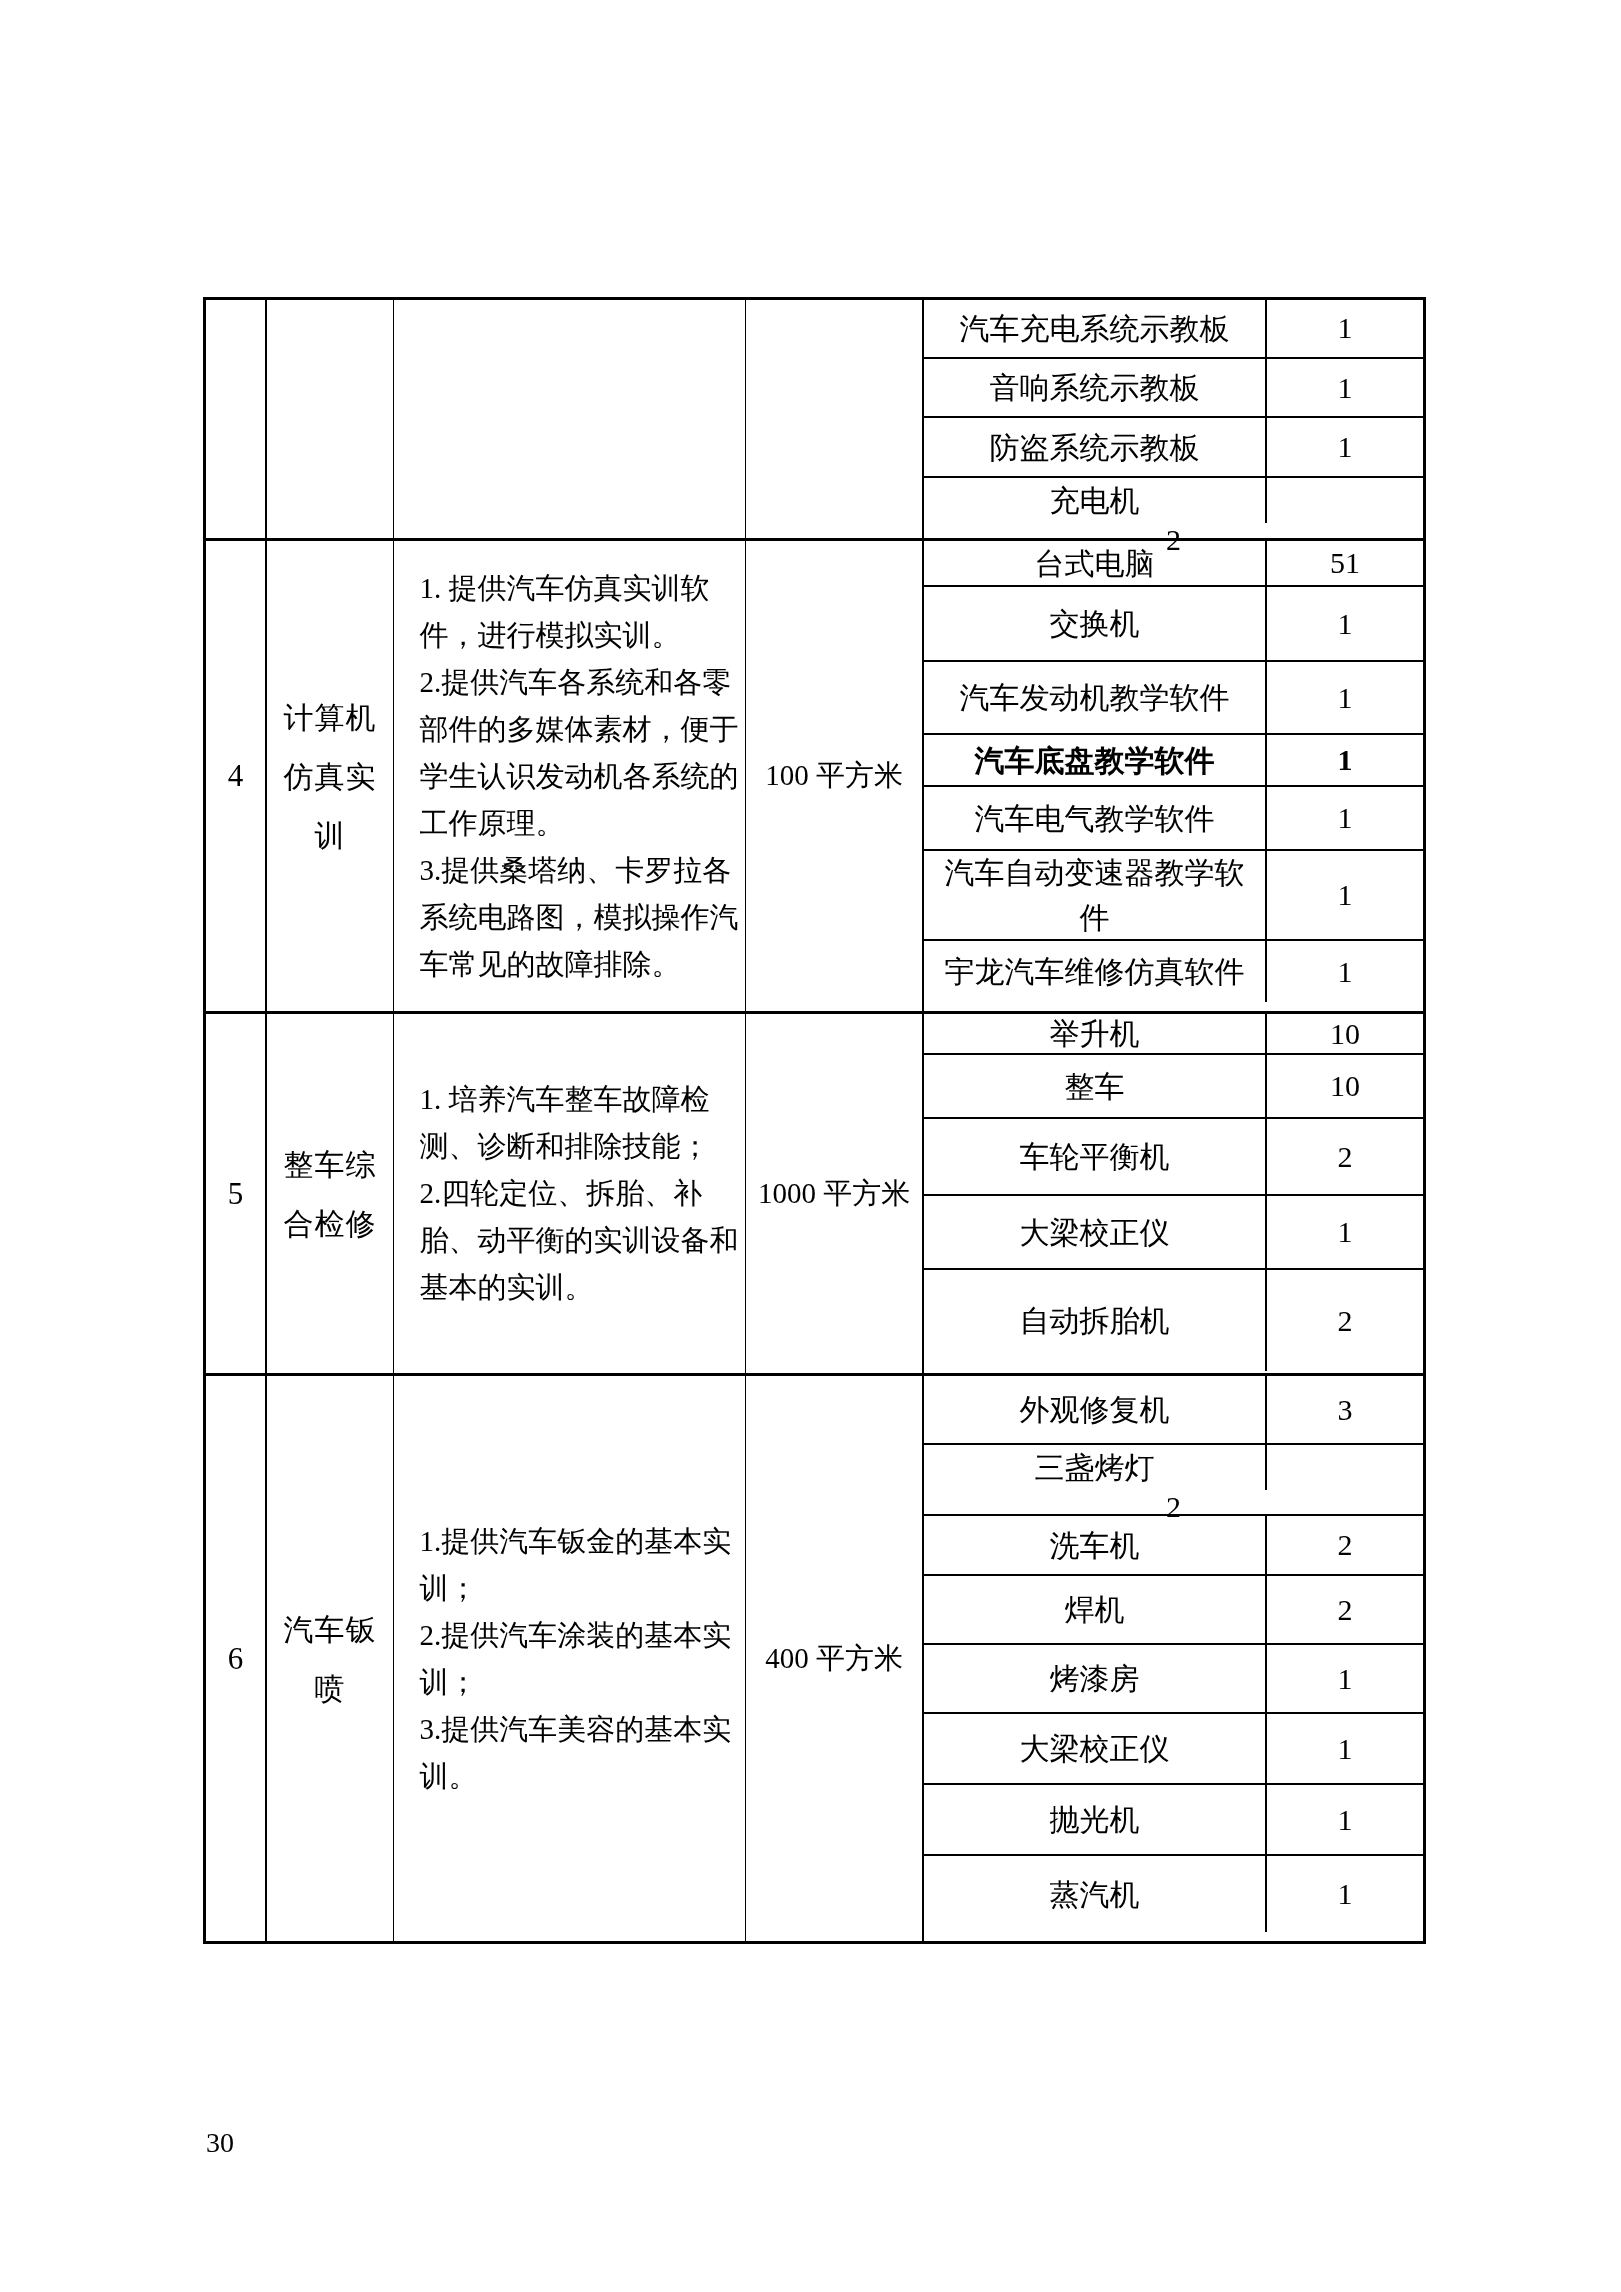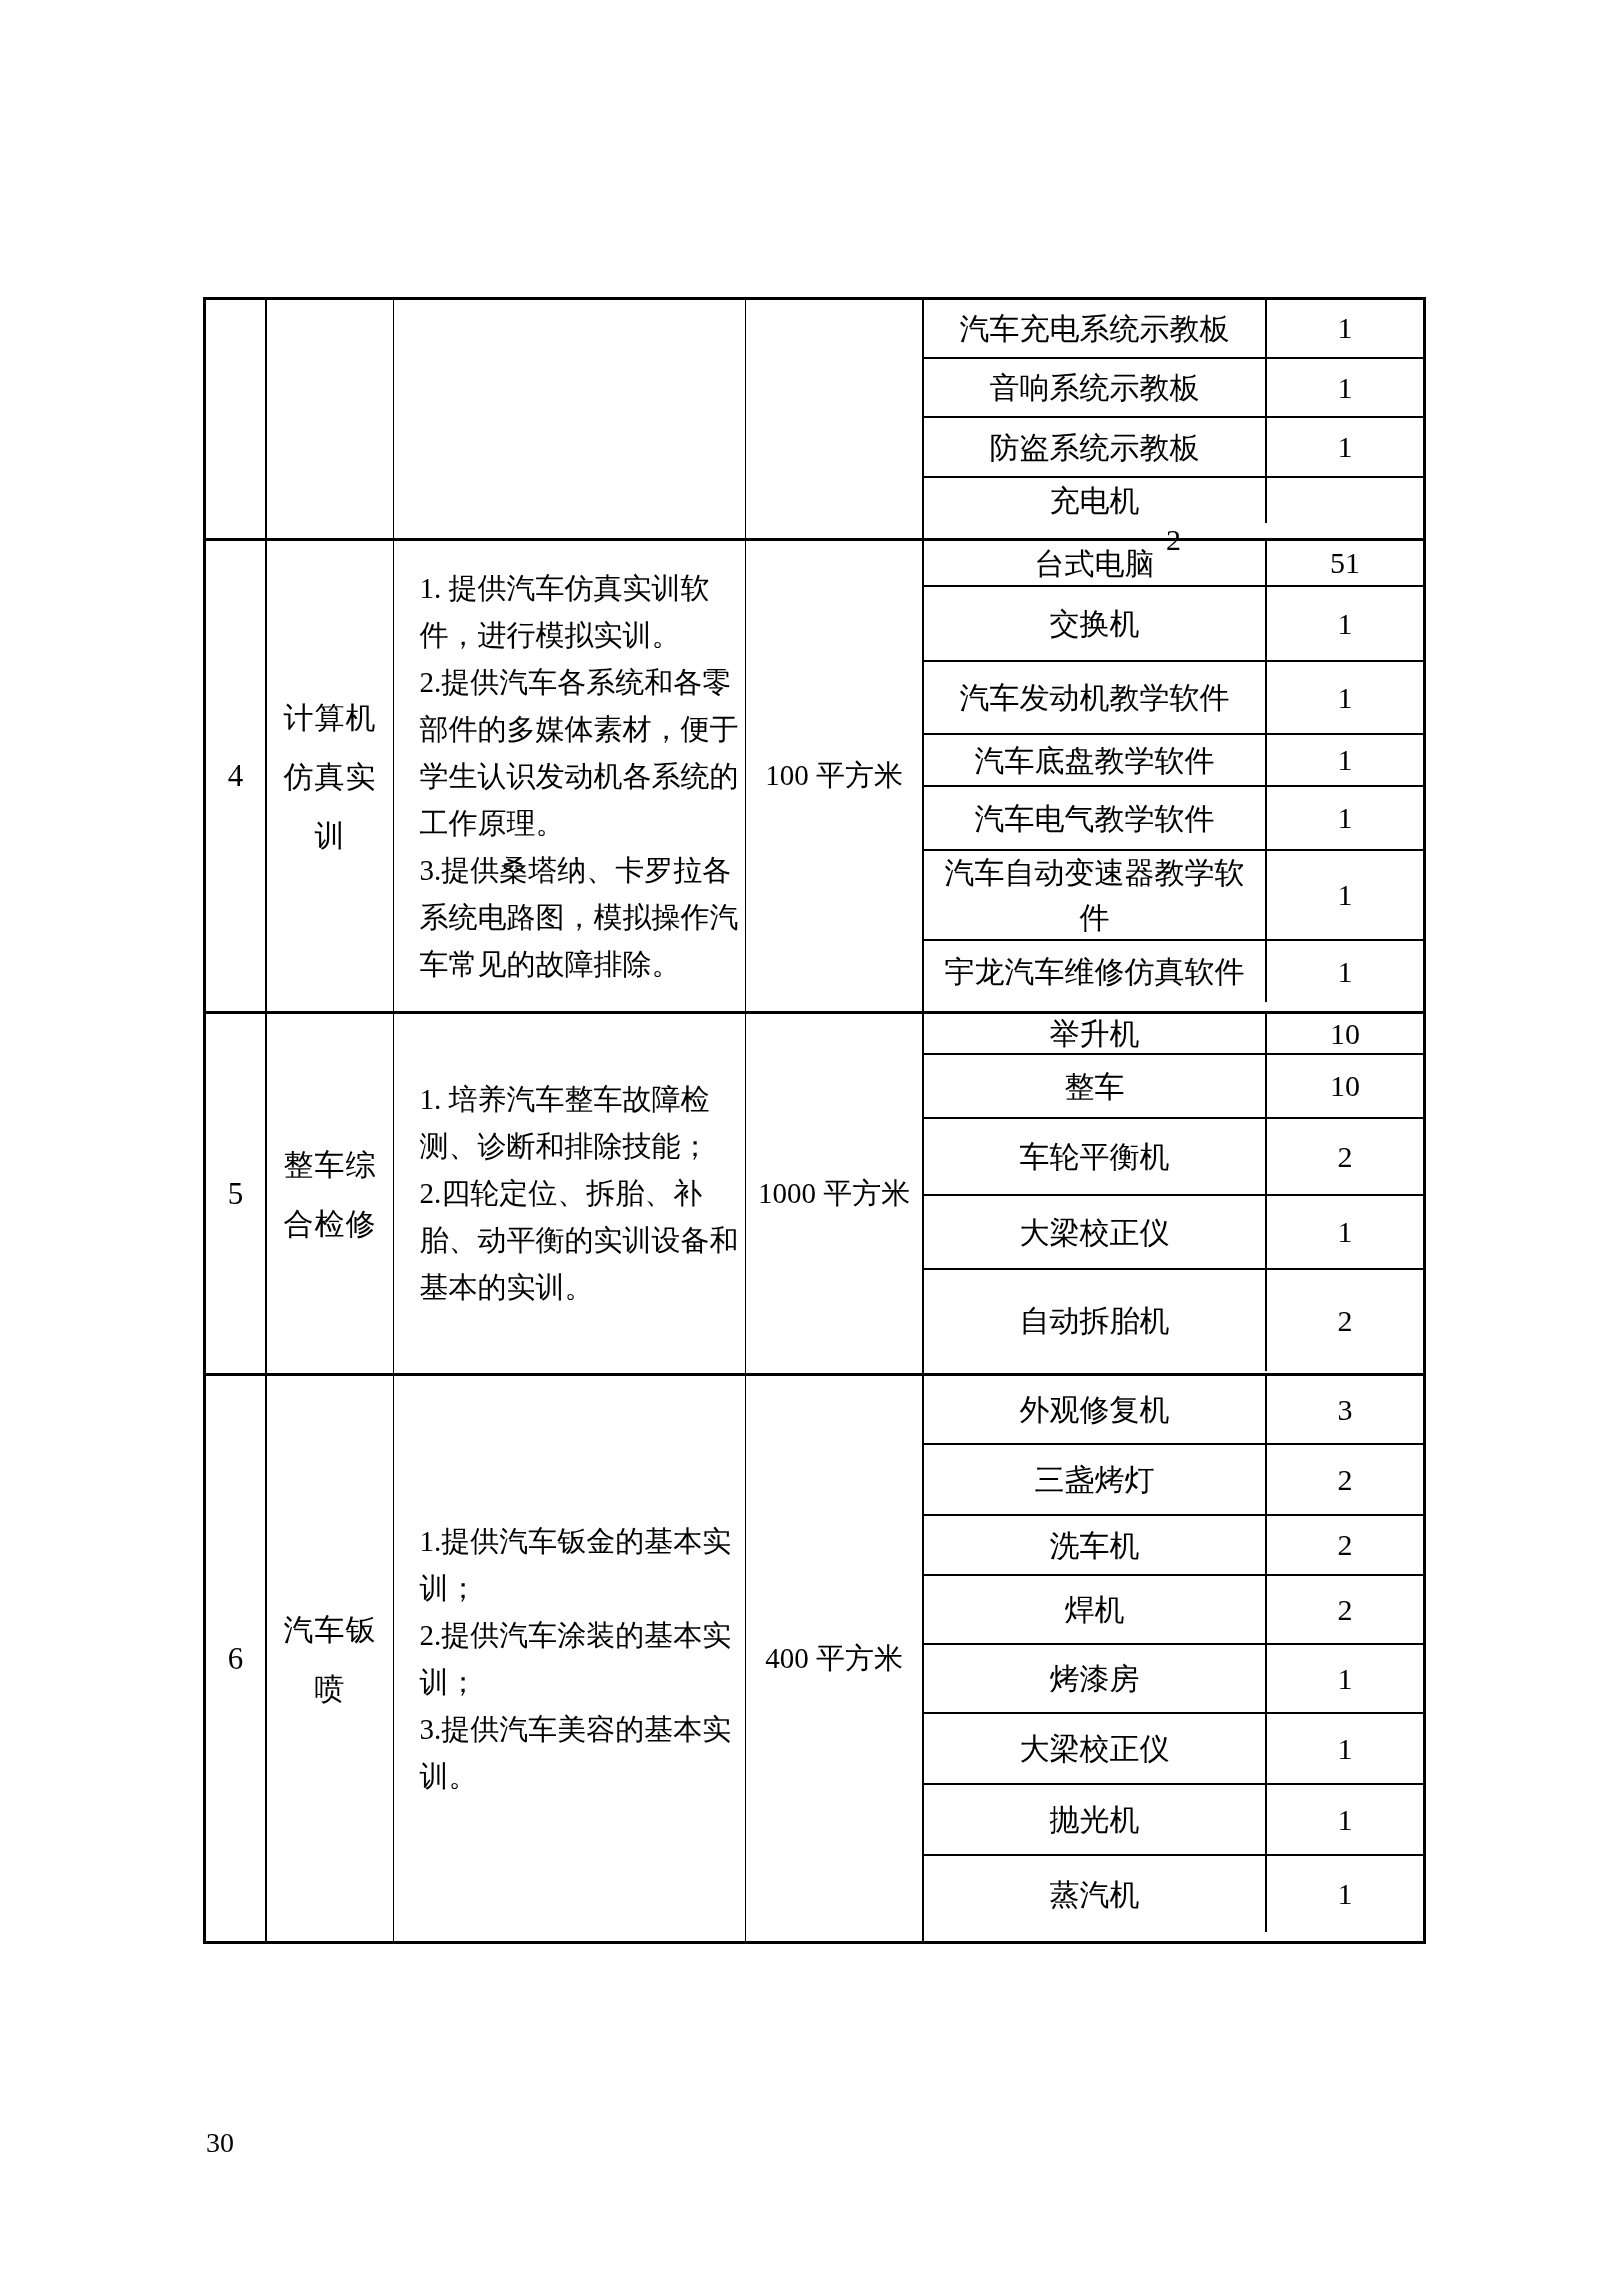--- a/index.html
+++ b/index.html
@@ -126,21 +126,21 @@
           <div class="e-qty">51</div>
         </div>
         <div class="erow" style="height:75px;">
           <div class="e-name">交换机</div>
           <div class="e-qty">1</div>
         </div>
         <div class="erow" style="height:73px;">
           <div class="e-name">汽车发动机教学软件</div>
           <div class="e-qty">1</div>
         </div>
-        <div class="erow" style="height:52px;">
+        <div class="erow" style="height:52px;font-weight:bold;">
           <div class="e-name">汽车底盘教学软件</div>
           <div class="e-qty">1</div>
         </div>
         <div class="erow" style="height:64px;">
           <div class="e-name">汽车电气教学软件</div>
           <div class="e-qty">1</div>
         </div>
         <div class="erow" style="height:90px;">
           <div class="e-name">汽车自动变速器教学软件</div>
           <div class="e-qty">1</div>
@@ -207,21 +207,21 @@
         </div>
       </div>
       <div class="cell c-area">
         <span>400 平方米</span>
       </div>
       <div class="equip">
         <div class="erow" style="height:69px;">
           <div class="e-name">外观修复机</div>
           <div class="e-qty">3</div>
         </div>
-        <div class="erow" style="height:71px;">
+        <div class="erow" style="height:71px;flex-direction:column;">
           <div class="e-name">三盏烤灯</div>
           <div class="e-qty">2</div>
         </div>
         <div class="erow" style="height:60px;">
           <div class="e-name">洗车机</div>
           <div class="e-qty">2</div>
         </div>
         <div class="erow" style="height:69px;">
           <div class="e-name">焊机</div>
           <div class="e-qty">2</div>

